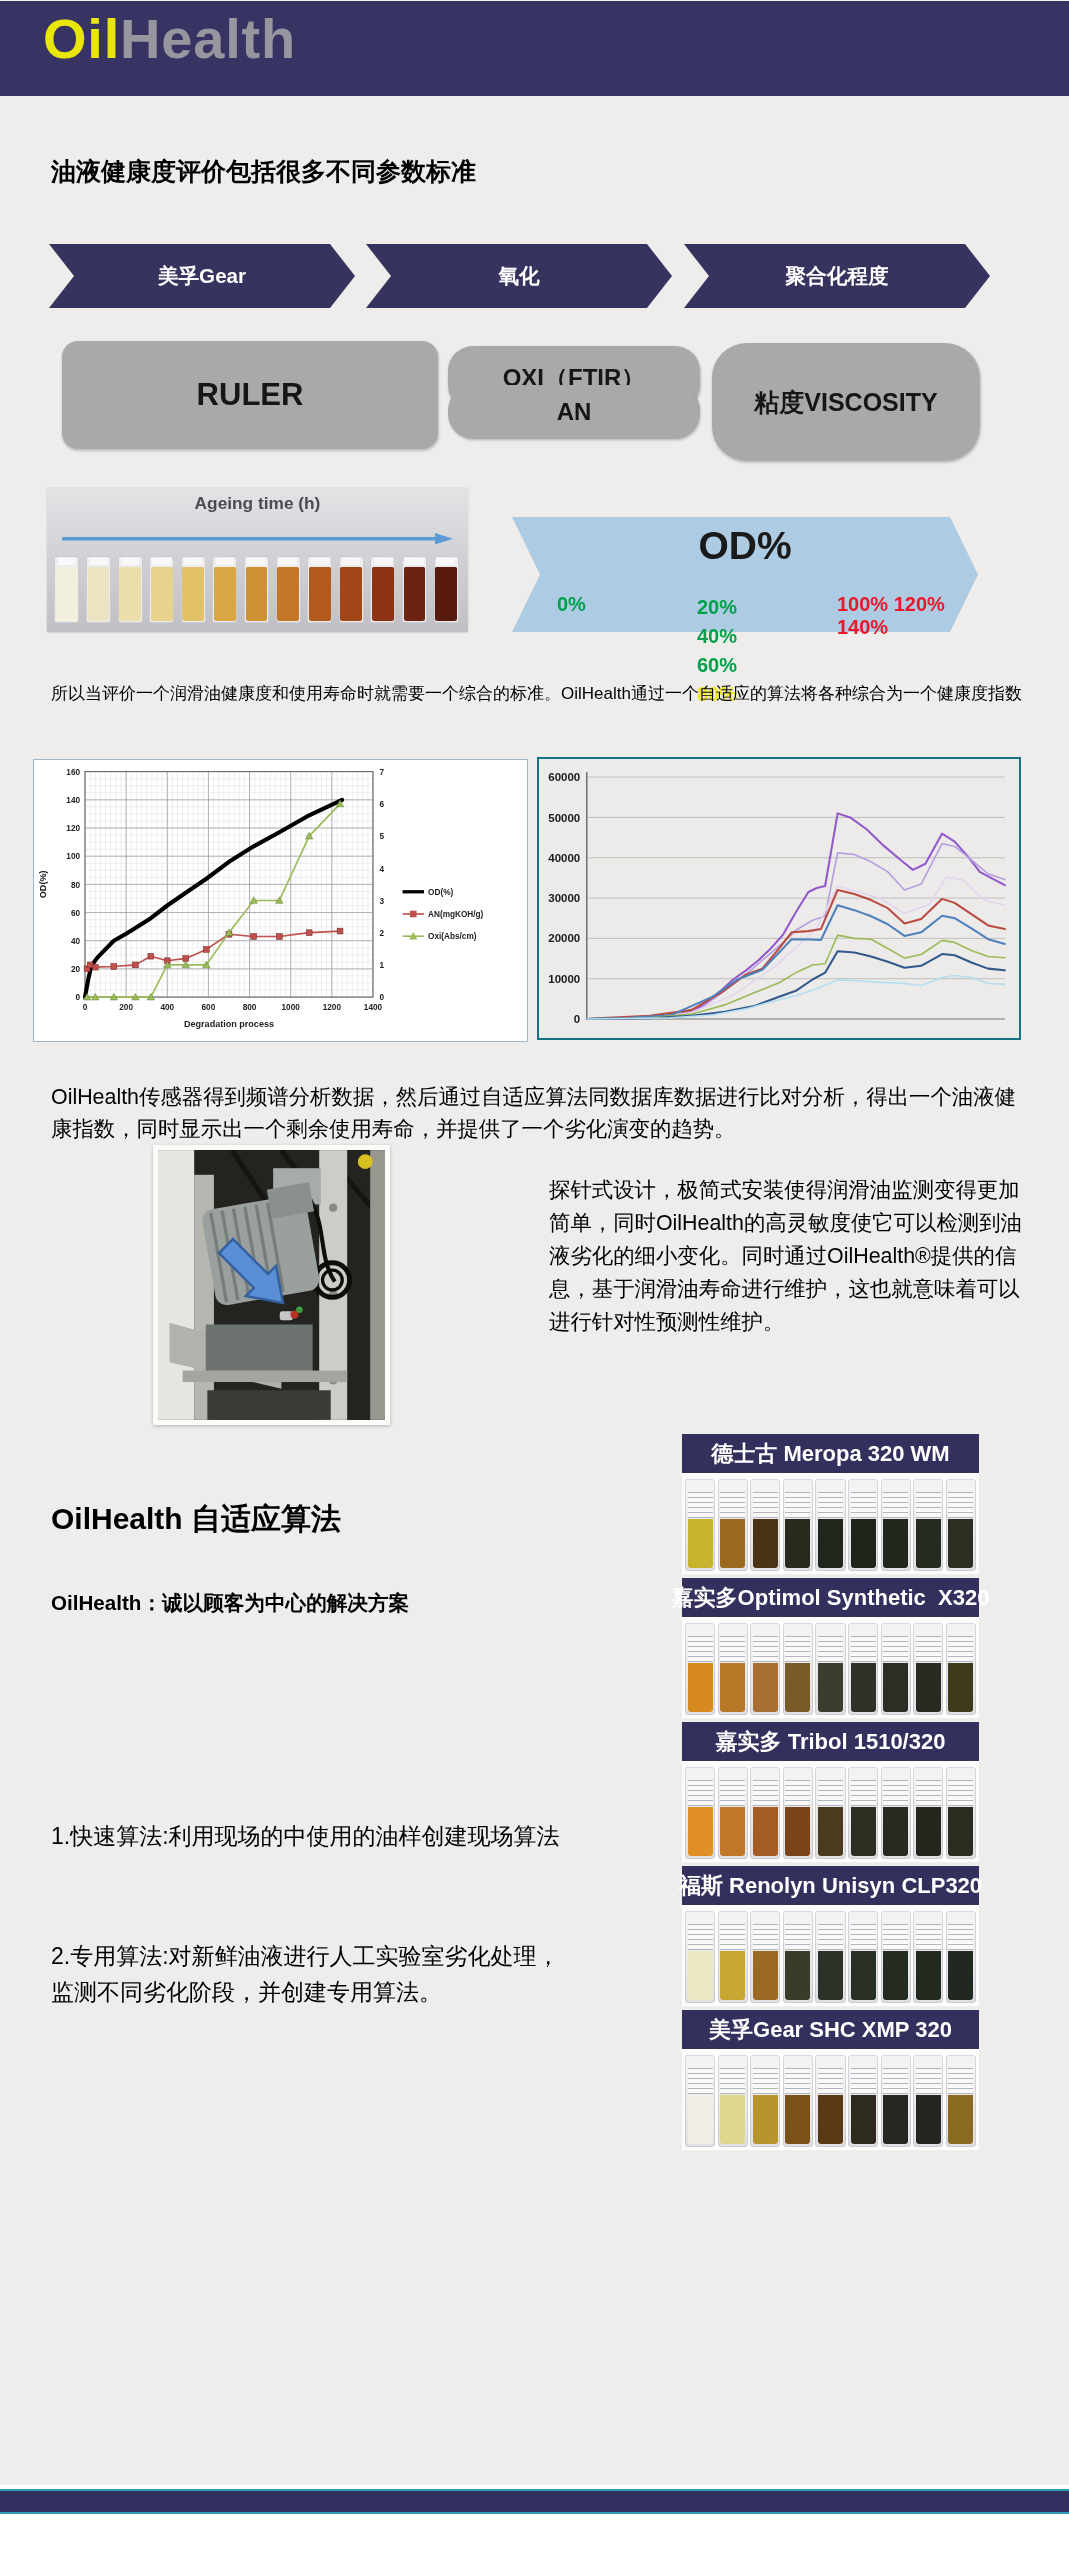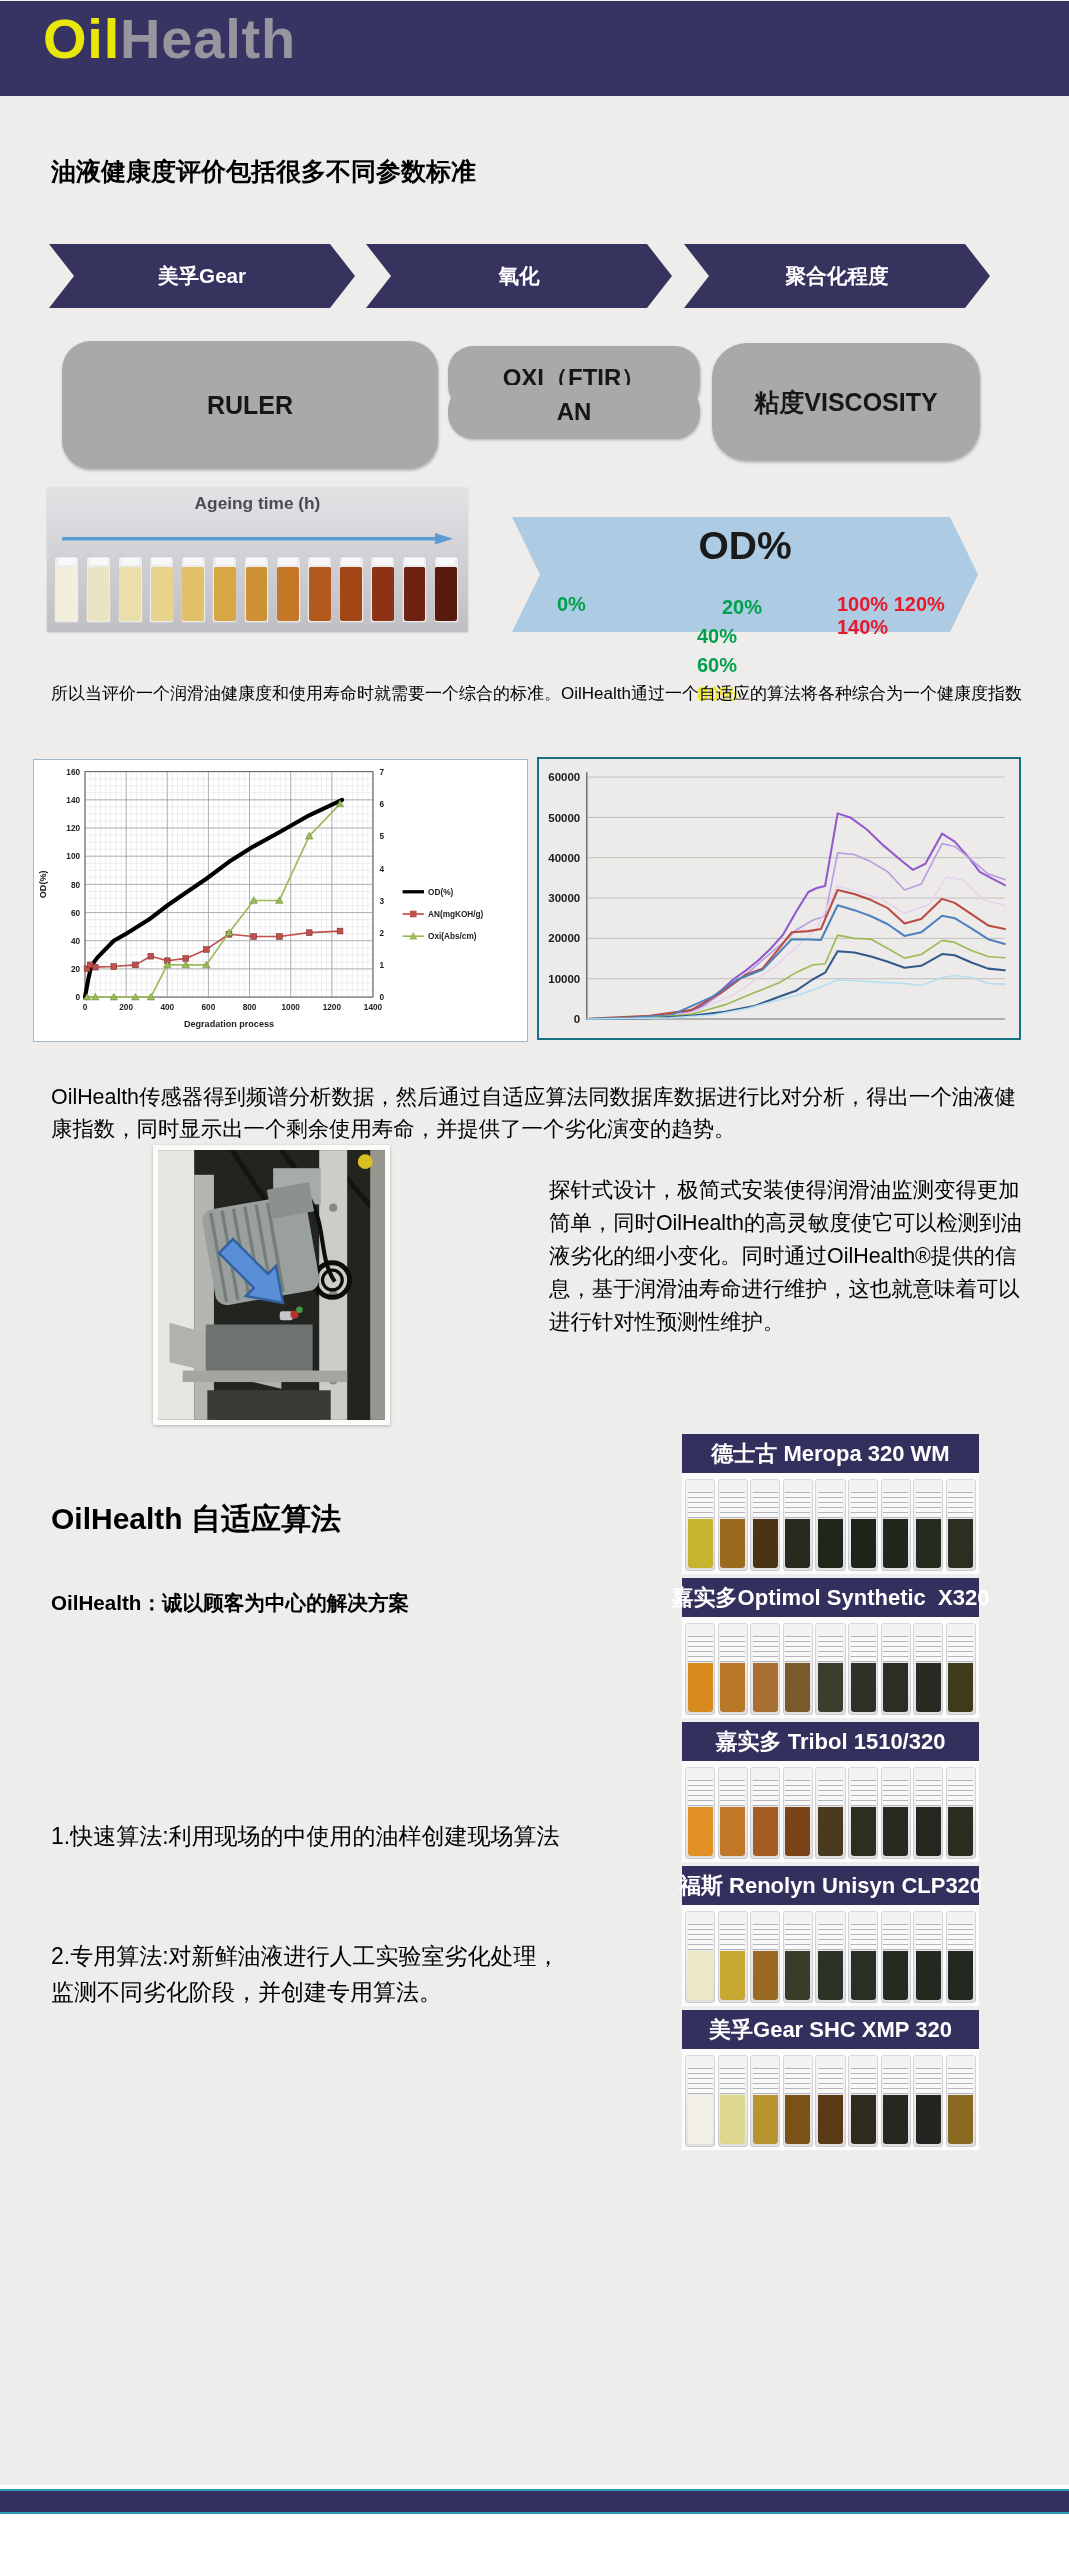--- a/index.html
+++ b/index.html
@@ -19,21 +19,21 @@
   
   #chevron-row{position:absolute;left:49px;top:244px;width:954px;height:64px;}
   .chevron{position:absolute;top:0;height:64px;width:306px;background:#37335f;
     clip-path:polygon(0 0,calc(100% - 25px) 0,100% 50%,calc(100% - 25px) 100%,0 100%,25px 50%);
     display:flex;align-items:center;justify-content:center;color:#fff;font-size:20.6px;font-weight:bold;
     filter:drop-shadow(1.6px 2.5px 1.6px rgba(0,0,0,0.25));}
 
   
   .gbtn{position:absolute;background:#a8a9ab;display:flex;align-items:center;justify-content:center;
     color:#161616;font-weight:bold;box-shadow:0.8px 1.6px 2.5px rgba(0,0,0,0.2);}
-  #btn-ruler{left:62px;top:341px;width:376px;height:128px;border-radius:29px;font-size:25px;}
+  #btn-ruler{left:62px;top:341px;width:376px;height:108px;border-radius:16px;font-size:31px;}
   #btn-oxi{left:448px;top:346px;width:252px;height:64px;border-radius:25px;font-size:24px;}
   #btn-an{left:448px;top:385px;width:252px;height:54px;border-radius:25px;font-size:24px;}
   #btn-visc{left:712px;top:343px;width:268px;height:118px;border-radius:35px;font-size:25px;}
 
   
   #ageing-panel{position:absolute;left:47px;top:487px;width:421px;height:145px;
     background:linear-gradient(180deg,#e3e3e6 0%,#cfcfd3 55%,#bfbfc4 100%);box-shadow:0 0.8px 1.6px rgba(0,0,0,.2);}
   #ageing-title{position:absolute;left:0;top:5.8px;width:100%;text-align:center;font-size:17.3px;font-weight:bold;color:#4c4c50;}
   #ageing-arrow{position:absolute;left:13px;top:46px;width:395px;height:11.5px;}
   #ageing-vials{position:absolute;left:7.4px;top:64px;width:406px;height:72px;display:flex;gap:6.6px;align-items:flex-end;}
@@ -163,21 +163,21 @@
           <div class="liq" style="--c: #58190f;"></div>
         </div>
       </div>
   </div>
 
   <div id="od-banner"></div>
   <div id="od-overlay">
     <div id="od-title">OD%</div>
     <div class="od-label" id="od-zero" style="color: rgb(0, 161, 75);">0%</div>
     <div id="od-stack">
-        <div class="od-stack-item" style="font-size: 20px; font-weight: bold; color: rgb(0, 161, 75); margin-left: 25px;">20%</div>
+        <div class="od-stack-item" style="font-size: 20px; font-weight: bold; color: rgb(0, 161, 75);">20%</div>
         <div class="od-stack-item" style="font-size: 20px; font-weight: bold; color: rgb(0, 161, 75);">40%</div>
         <div class="od-stack-item" style="font-size: 20px; font-weight: bold; color: rgb(0, 161, 75);">60%</div>
         <div class="od-stack-item" style="font-size: 20px; font-weight: bold; color: rgb(242, 232, 22);">80%</div>
       </div>
     <div class="od-label" id="od-high" style="color: rgb(232, 25, 44);">100% 120% 140%</div>
   </div>
 
   <div class="para" id="para1">所以当评价一个润滑油健康度和使用寿命时就需要一个综合的标准。OilHealth通过一个自适应的算法将各种综合为一个健康度指数</div>
 
   <div id="chart1-panel"><svg width="492" height="280" viewBox="0 0 598 340">

